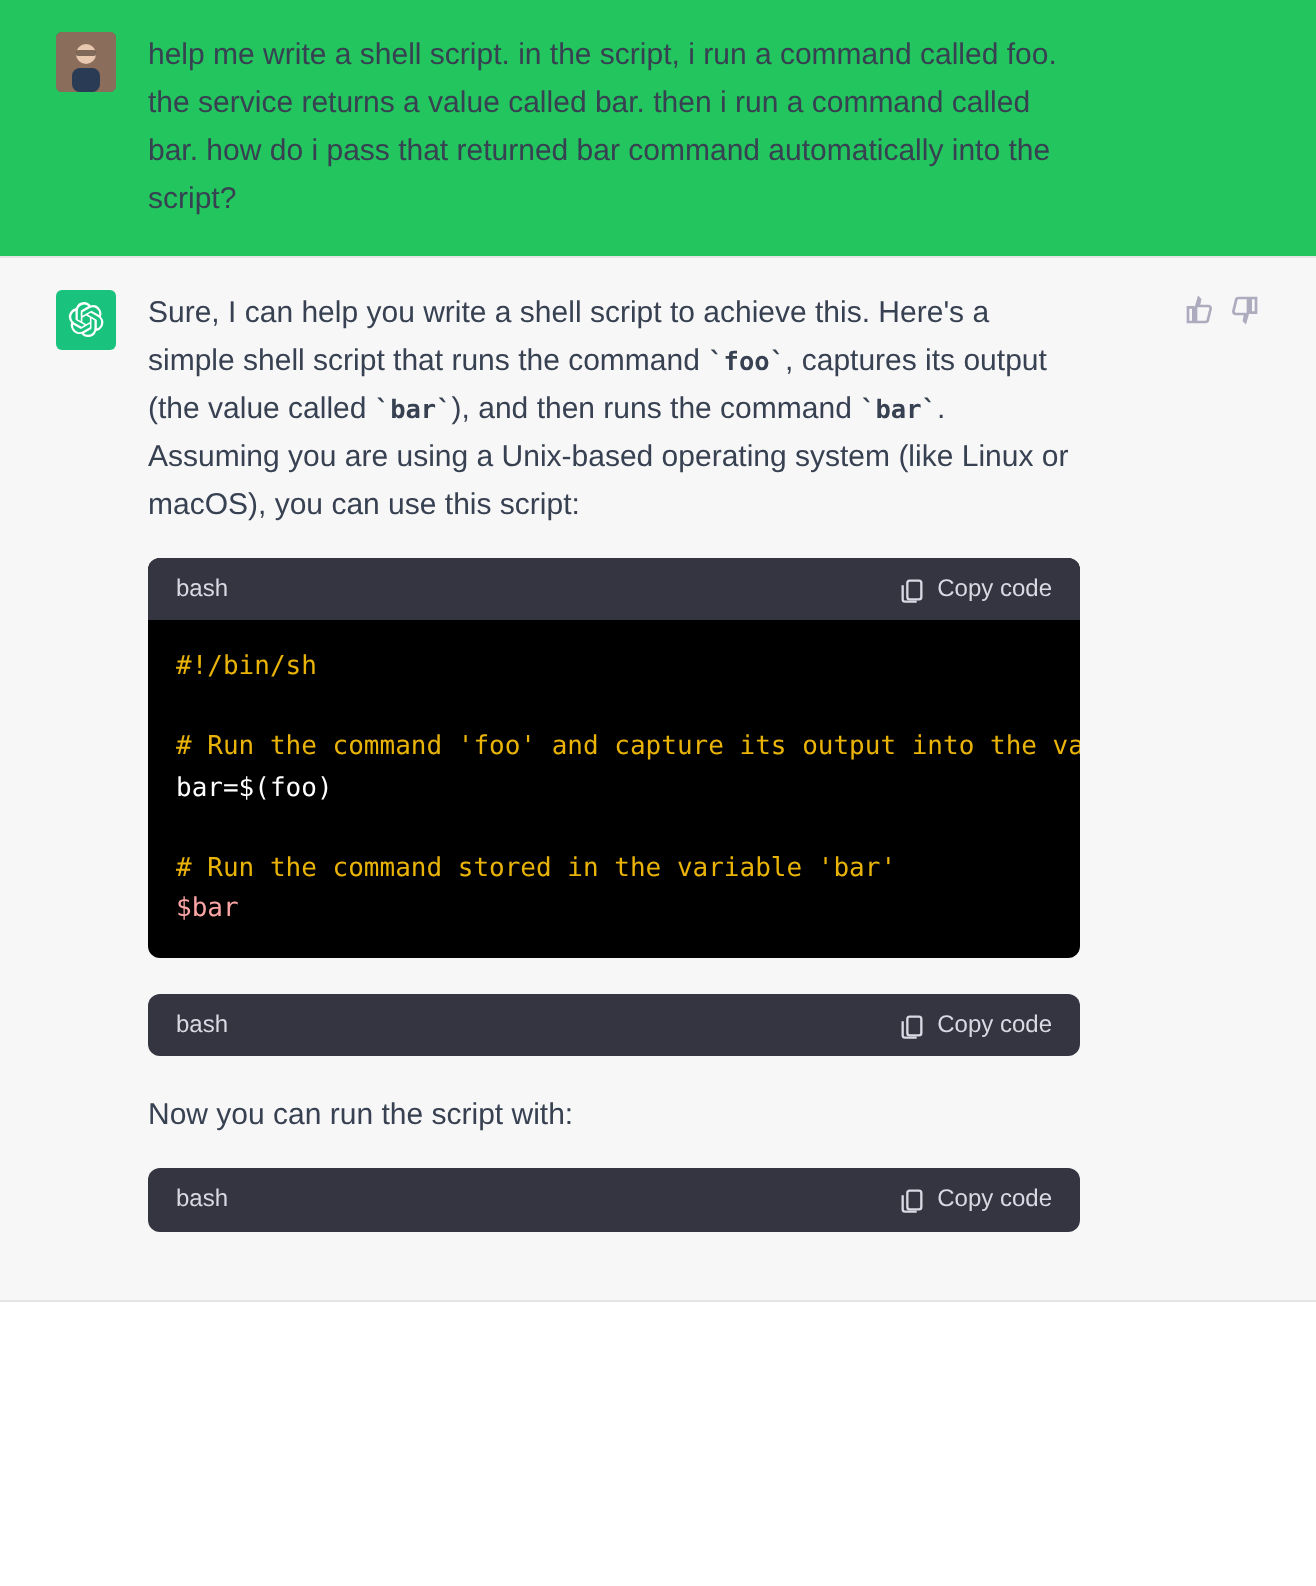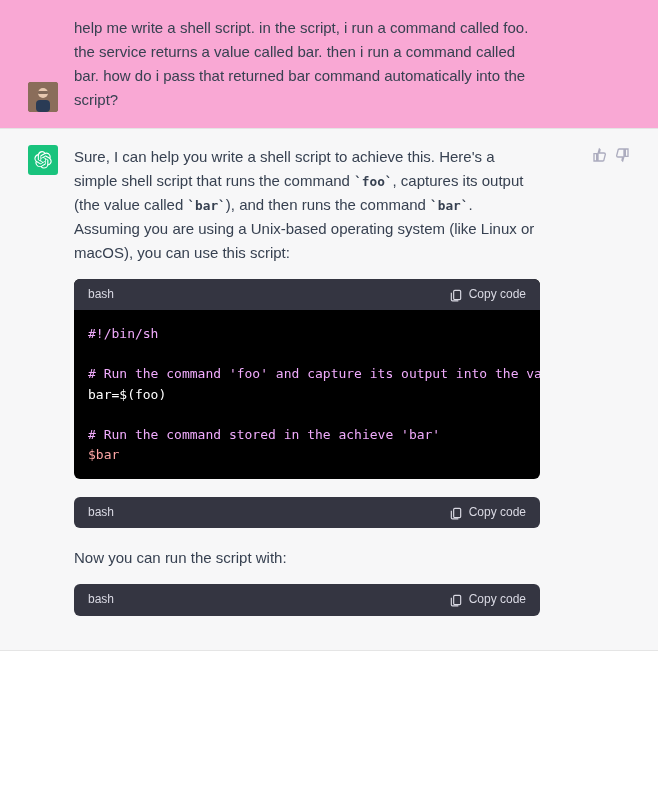--- a/index.html
+++ b/index.html
@@ -9,21 +9,21 @@
     color: #374151;
     font-size: 15px;
     line-height: 1.6;
     width: 658px;
   }
   .block {
     display: flex;
     gap: 16px;
     padding: 16px 28px;
   }
-  .block.user { background: #f9a8d4; align-items: flex-end; }
+  .block.user { background: #22c55e; }
   .block.assistant { background: #f7f7f8; border-top: 1px solid #e5e5e5; border-bottom: 1px solid #e5e5e5; }
   .avatar {
     width: 30px; height: 30px; flex: 0 0 30px;
     border-radius: 3px;
     display: flex; align-items: center; justify-content: center;
     overflow: hidden;
   }
   .avatar.user-av { background: #7a5c44; }
   .avatar.user-av svg { width: 30px; height: 30px; }
   .avatar.bot-av { background: #19c37d; }
@@ -67,21 +67,21 @@
   .copybtn {
     display: flex; align-items: center; gap: 6px; cursor: pointer;
   }
   .copybtn svg { width: 14px; height: 14px; }
   .cb-body {
     padding: 14px;
     color: #ffffff;
     white-space: pre;
     line-height: 1.55;
   }
-  .c-comment { color: #f0abfc; }
+  .c-comment { color: #eab308; }
   .c-cmd { color: #e9950c; }
   .c-var { color: #fca5a5; }
 </style>
 </head>
 <body>
 
 <div class="block user">
   <div class="avatar user-av">
     <svg viewBox="0 0 30 30">
       <rect width="30" height="30" fill="#8a6d5a"></rect>
@@ -118,21 +118,21 @@
               <path d="M4 8v12a2 2 0 0 0 2 2h10"></path>
             </svg>
           <span>Copy code</span>
         </span>
       </div>
       <div class="cb-body"><span class="c-comment">#!/bin/sh</span>
 
 <span class="c-comment"># Run the command 'foo' and capture its output into the variable 'bar'</span>
 <span>bar=$(foo)</span>
 
-<span class="c-comment"># Run the command stored in the achieve 'bar'</span>
+<span class="c-comment"># Run the command stored in the variable 'bar'</span>
 <span class="c-var">$bar</span></div>
     </div>
 
 
     <div class="codeblock">
       <div class="cb-header">
         <span>bash</span>
         <span class="copybtn">
           <svg viewBox="0 0 24 24" fill="none" stroke="currentColor" stroke-width="2">
               <rect x="8" y="4" width="12" height="16" rx="2"></rect>

